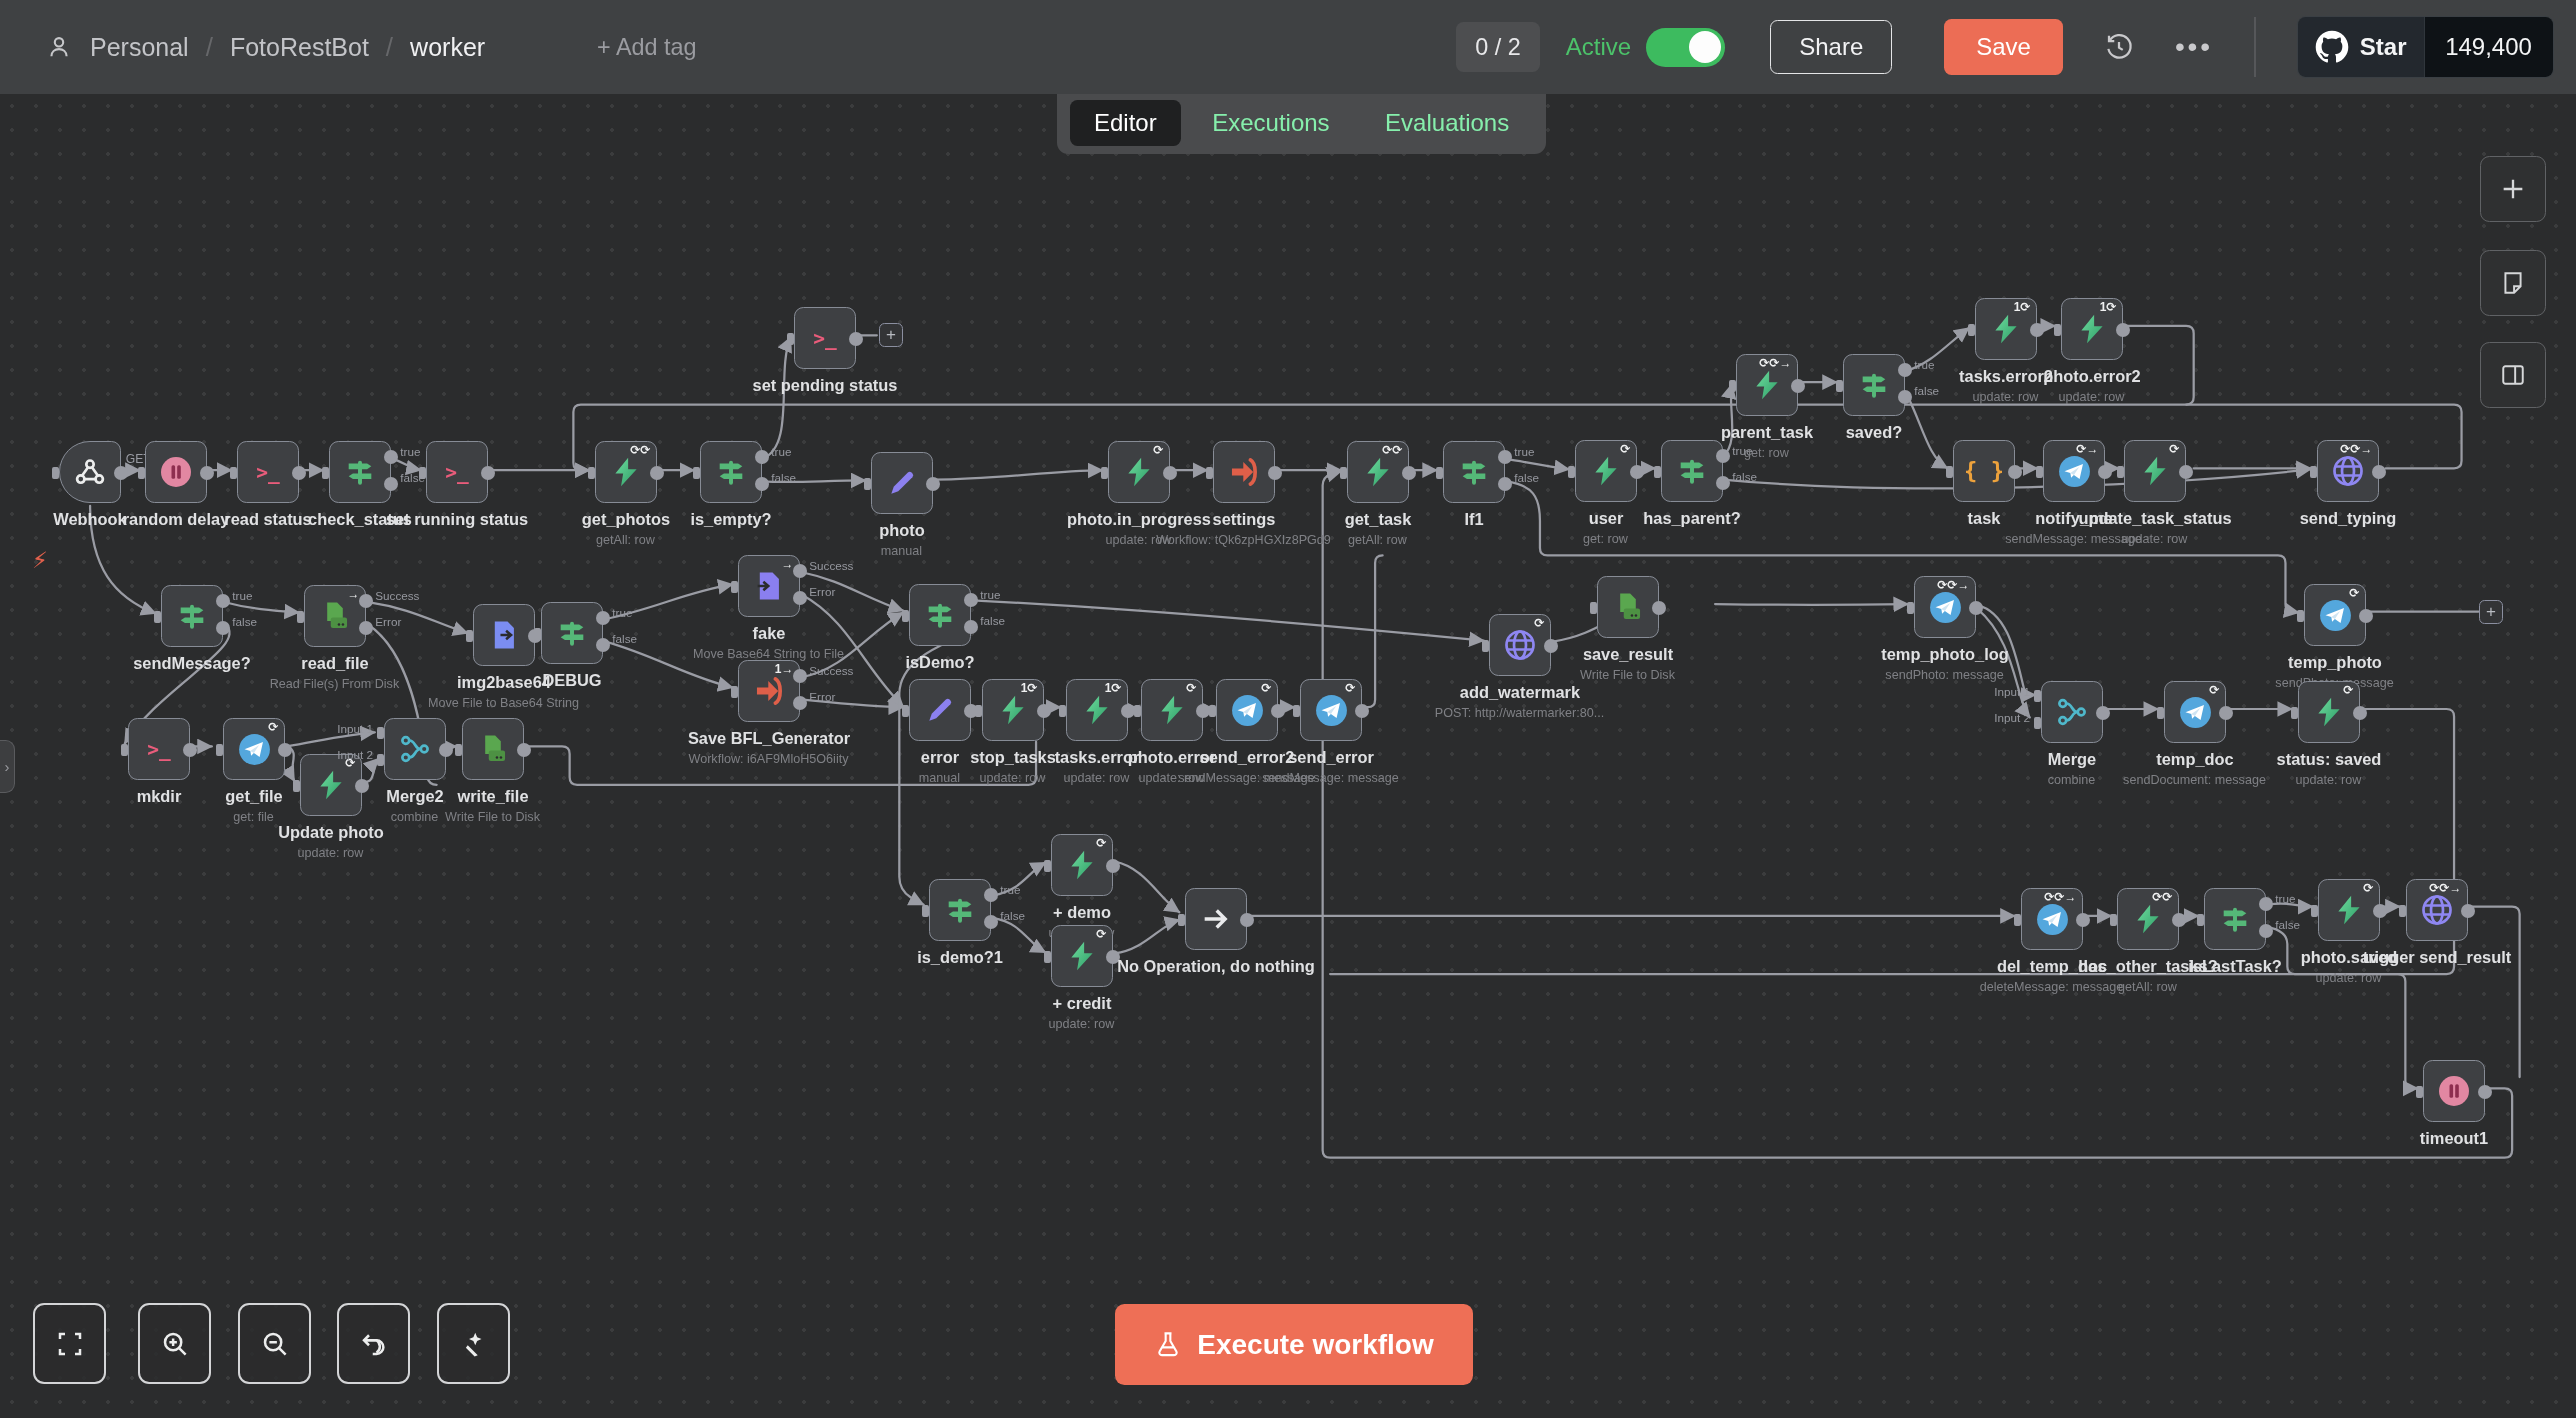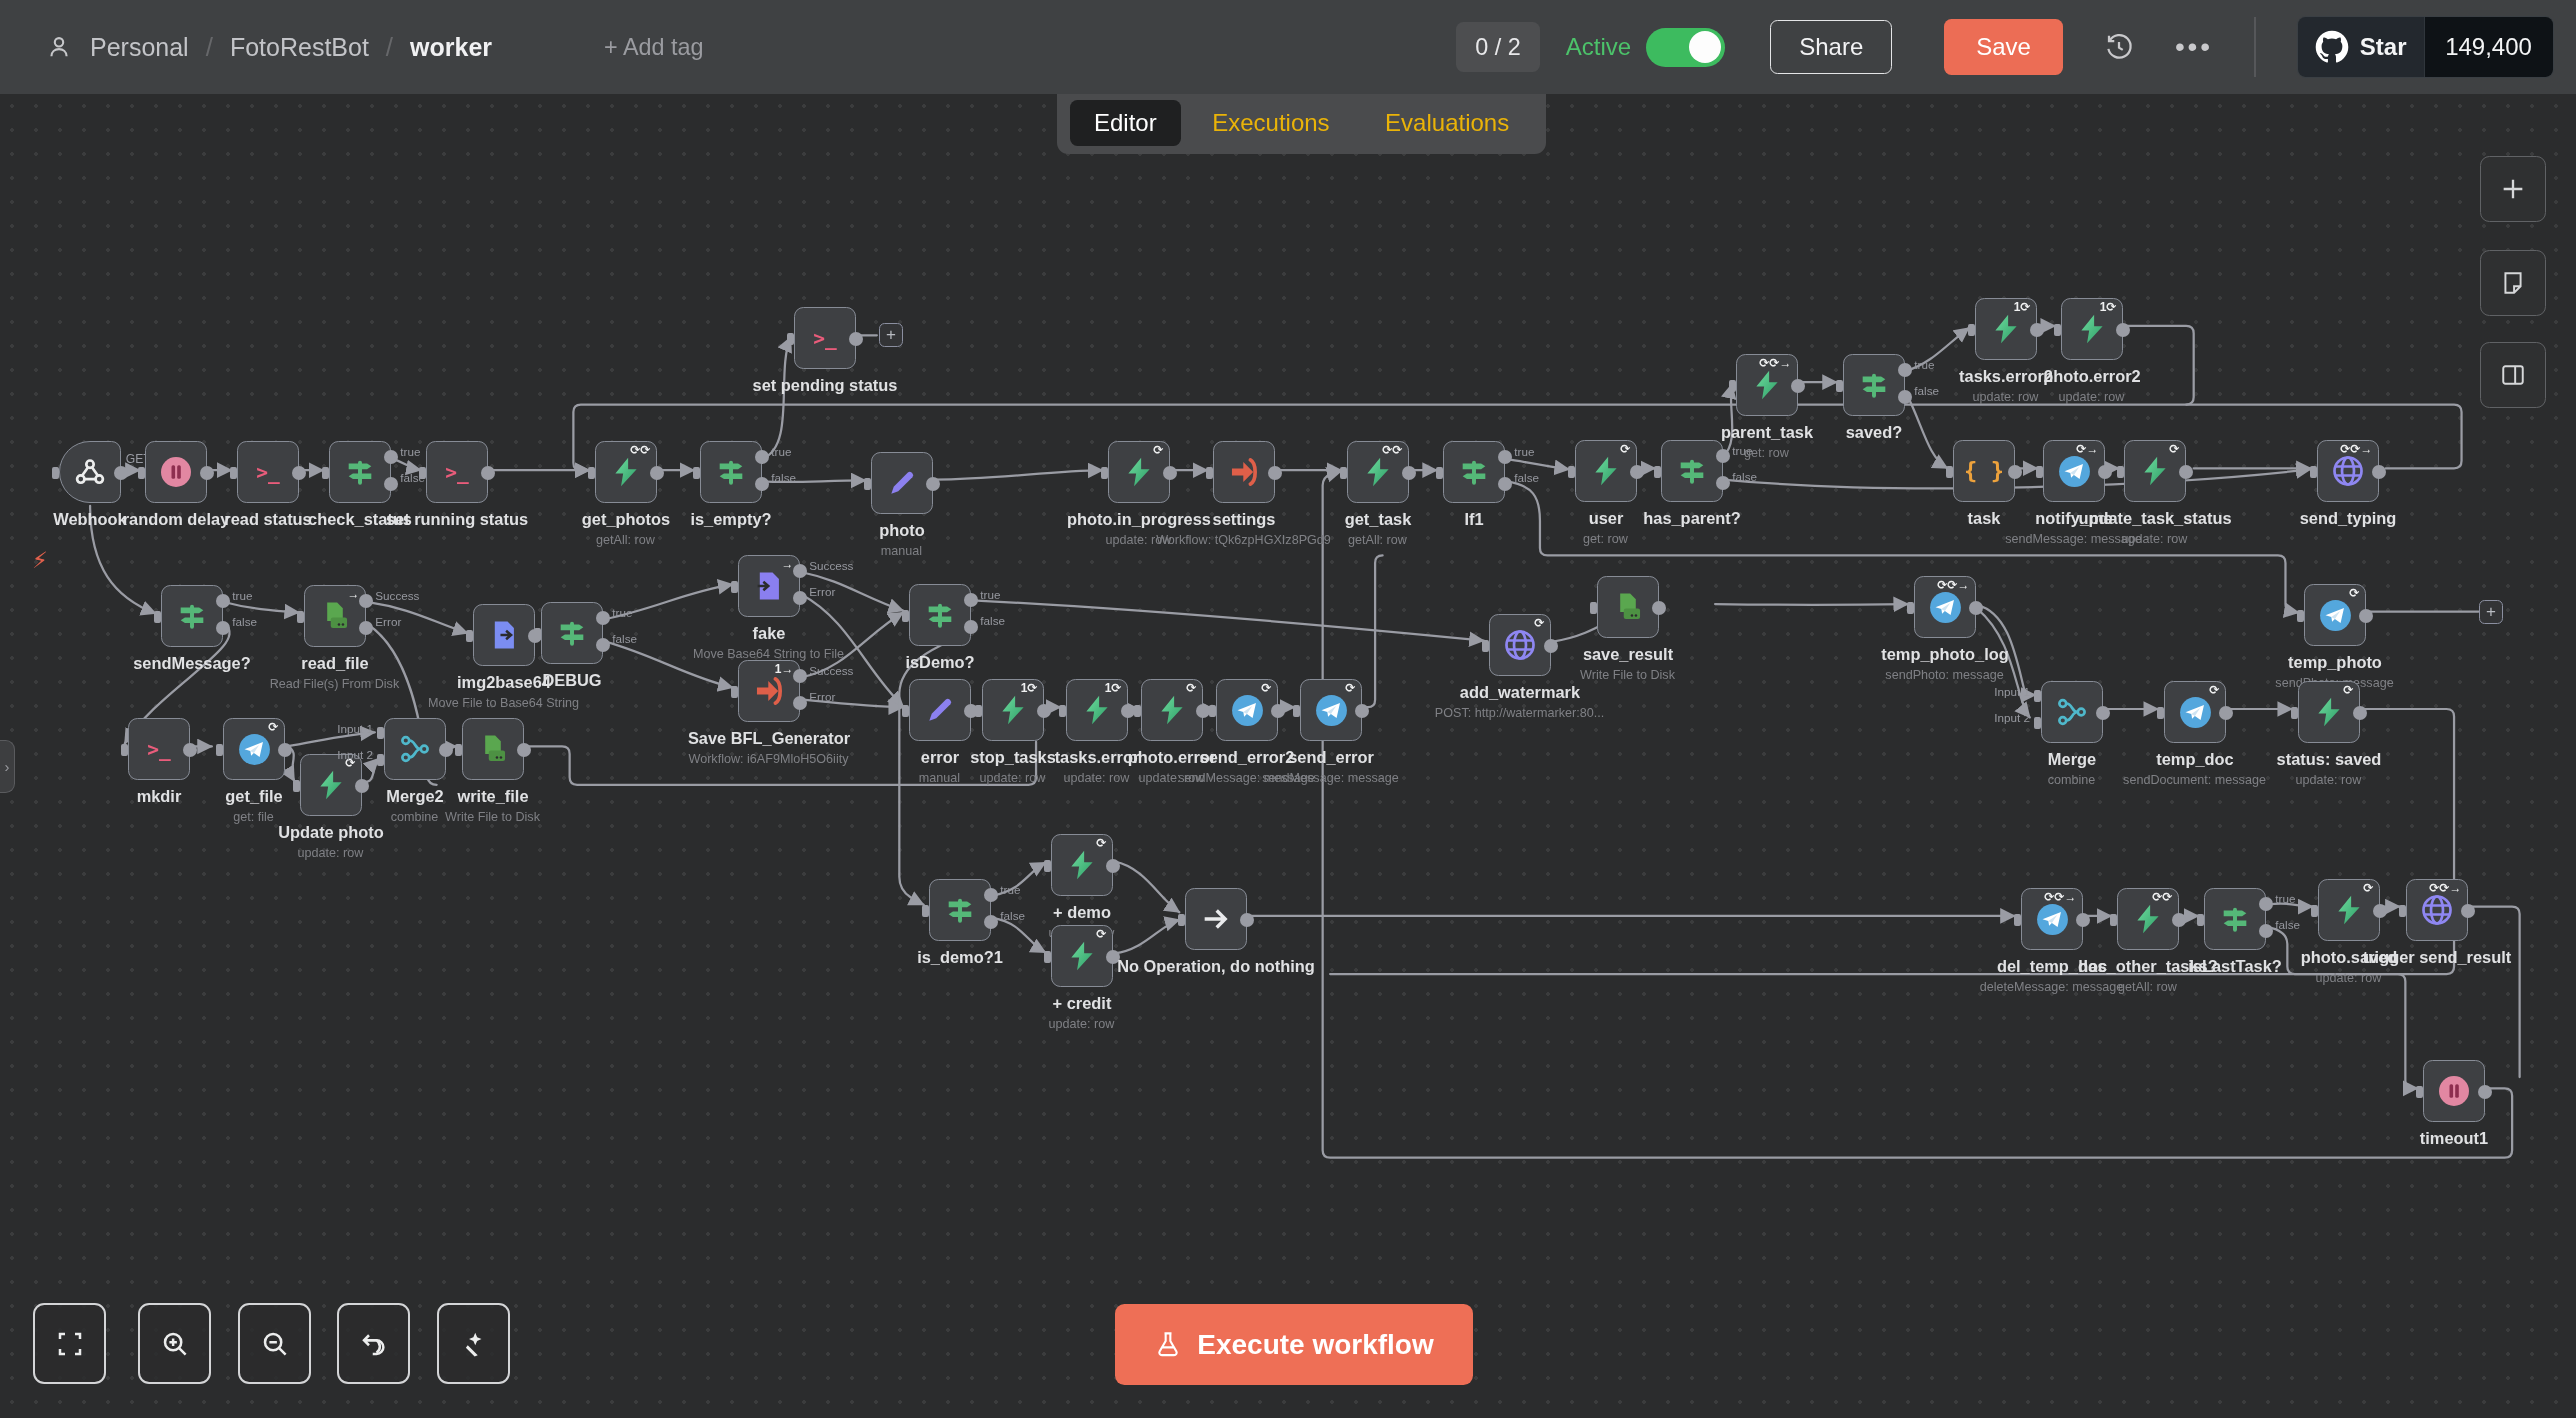--- a/index.html
+++ b/index.html
@@ -2,40 +2,40 @@
 <html style="font-size:15px"><head>
 <meta charset="utf-8">
 <style>
   html,body{margin:0;padding:0;background:#2b2c2d;width:2576px;height:1418px;overflow:hidden;
     font-family:"Liberation Sans","DejaVu Sans",sans-serif;-webkit-font-smoothing:antialiased;}
   
   #header{position:absolute;left:0;top:0;width:2576px;height:94px;background:#3f4143;
     display:flex;align-items:center;z-index:30;}
   .crumbs{display:flex;align-items:center;gap:17px;margin-left:45px;font-size:25px;color:#c3c4c8;}
   .crumb-sep{color:#66676a;font-size:26px;}
-  .crumb-current{color:#f1f1f3;font-weight:bold;}
+  .crumb-current{color:#f1f1f3;}
   .addtag{color:#9b9ca1;font-size:23.4px;margin-left:112px;}
   .hspacer{flex:1;}
   .counter-badge{background:#4d4e50;border-radius:7.5px;padding:11.2px 19px;color:#e8e8ea;font-size:23.4px;}
   .active-label{color:#4cc26a;font-size:24px;margin-left:26px;}
   .toggle{width:79px;height:39px;background:#3dbb5f;border-radius:20.6px;position:relative;margin-left:15px;}
   .toggle .knob{position:absolute;right:4.7px;top:3.7px;width:32px;height:32px;border-radius:50%;background:#fdfdfd;}
   .btn-share{margin-left:45px;border:1.9px solid #e4e5e7;border-radius:7.5px;color:#f2f2f4;font-size:24px;
     padding:12px 28px;background:transparent;}
   .btn-save{margin-left:52px;background:#ec6d55;border-radius:7.5px;color:#fff;font-size:24px;padding:14px 32px;text-align:right;}
   .hicon{margin-left:41px;color:#c9c9cc;font-size:28px;display:flex;align-items:center;}
   .hdivider{width:1.9px;height:60px;background:#56575a;margin-left:41px;}
   .gh{display:flex;align-items:stretch;margin-left:41px;margin-right:22.5px;border:0.9px solid #3a3f44;
     border-radius:8.4px;overflow:hidden;height:60px;}
   .gh-left{display:flex;align-items:center;gap:11.2px;background:#23282e;padding:0 17px;color:#f4f5f6;font-size:24px;font-weight:600;}
   .gh-right{display:flex;align-items:center;background:#0e1216;padding:0 20.6px;color:#f4f5f6;font-size:24px;border-left:0.9px solid #30363c;}
   
   #tabs{position:absolute;left:1057px;top:92px;height:62px;background:#4a4b4d;border-radius:0 0 11.2px 11.2px;
     display:flex;align-items:center;padding:0 13px;gap:7.5px;z-index:25;}
-  .tab{font-size:24px;color:#eab308;padding:9.4px 24px;border-radius:7.5px;}
+  .tab{font-size:24px;color:#86efac;padding:9.4px 24px;border-radius:7.5px;}
   .tab.active{background:#1f2021;color:#ffffff;}
   
   #canvas{position:absolute;left:0;top:94px;width:2576px;height:1325px;background:#2b2c2d;
     background-image:radial-gradient(circle,#3b3c3d 1.6px,transparent 1.7px);background-size:24px 24px;}
   #edges{position:absolute;left:0;top:-94px;width:2576px;height:1418px;}
   #nodes{position:absolute;left:0;top:-94px;width:2576px;height:1418px;pointer-events:none;}
   .node{position:absolute;width:62px;height:62px;pointer-events:auto;}
   .nbox{width:62px;height:62px;box-sizing:border-box;background:#3e4043;border:1.9px solid #878c96;
     border-radius:9.4px;display:flex;align-items:center;justify-content:center;position:relative;}
   .node.trigger .nbox{border-radius:31px 9.4px 9.4px 31px;}

